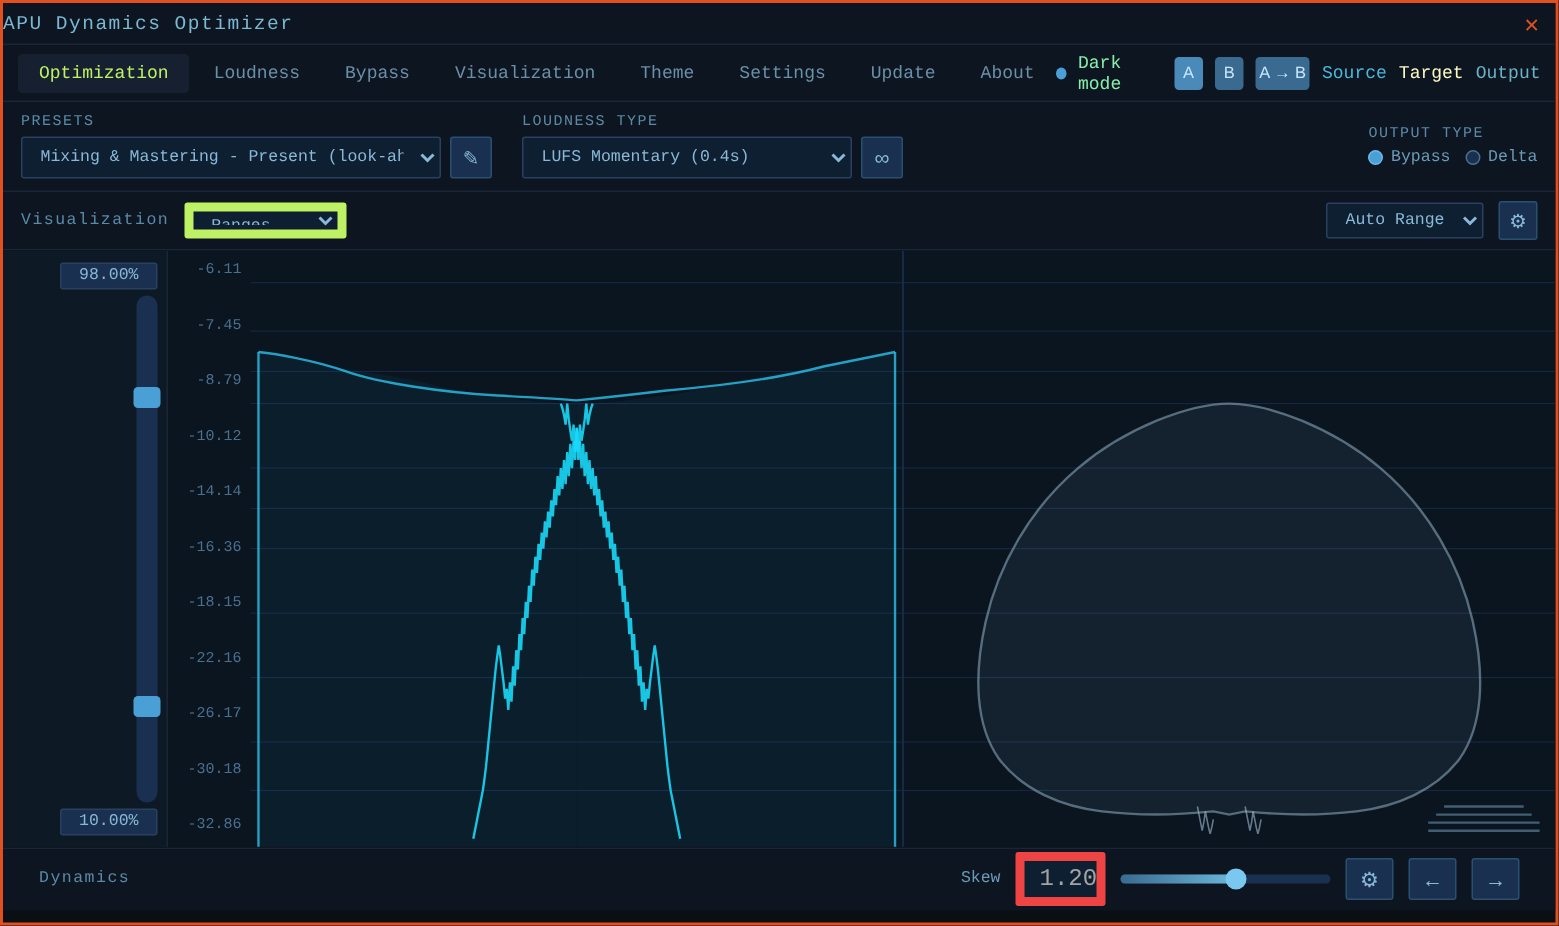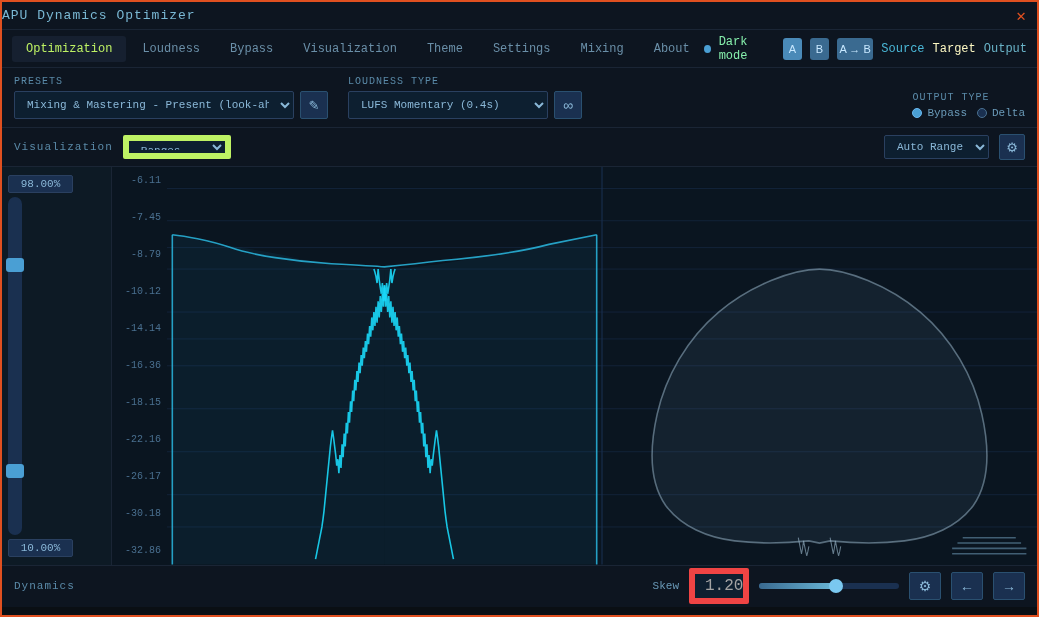--- a/index.html
+++ b/index.html
@@ -73,21 +73,21 @@
       cursor: pointer;
       display: flex; align-items: center; justify-content: center;
     }
     .ab-btn.active { background: #4a8ab8; }
     .nav-label { color: #c8e0f0; font-size: 12px; }
     .nav-label.source { color: #4ab8d8; }
     .nav-label.output { color: #6ab4c8; }
     
     #controls-row {
       display: flex;
-      align-items: flex-end;
+      align-items: center;
       padding: 8px 12px;
       background: #0d1520;
       border-bottom: 1px solid #1a2535;
       gap: 20px;
     }
     .ctrl-group { display: flex; flex-direction: column; gap: 4px; }
     .ctrl-label { font-size: 10px; color: #5a8aa8; letter-spacing: 1px; text-transform: uppercase; }
     .ctrl-row { display: flex; align-items: center; gap: 6px; }
     .preset-select {
       background: #0d1f30;
@@ -111,21 +111,21 @@
       display: flex; align-items: center; justify-content: center;
       font-size: 13px;
     }
     .loudness-select {
       background: #0d1f30;
       border: 1px solid #2a4060;
       color: #8ab8d8;
       padding: 4px 8px;
       font-size: 11px;
       font-family: 'Courier New', monospace;
-      width: 200px;
+      width: 220px;
       height: 28px;
       cursor: pointer;
       border-radius: 2px;
     }
     .link-btn {
       background: #1a3050;
       border: 1px solid #2a5070;
       color: #8ab8d8;
       width: 28px; height: 28px;
       border-radius: 2px;
@@ -187,21 +187,21 @@
       flex: 1;
       background: #0a1520;
       position: relative;
       overflow: hidden;
     }
     
     #slider-col {
       width: 110px;
       display: flex;
       flex-direction: column;
-      align-items: flex-start;
+      align-items: flex-end;
       padding: 8px 6px;
       background: #0d1a25;
       border-right: 1px solid #1a2535;
       gap: 0;
     }
     .pct-label {
       font-size: 11px;
       color: #8ab8d8;
       background: #1a3050;
       border: 1px solid #2a4060;
@@ -264,21 +264,21 @@
       position: relative;
     }
     #chart-canvas svg {
       width: 100%;
       height: 100%;
     }
     
     #dynamics-bar {
       display: flex;
       align-items: center;
-      padding: 8px 12px;
+      padding: 8px 24px;
       background: #0d1520;
       border-top: 1px solid #1a2535;
       gap: 10px;
       height: 42px;
     }
     .dynamics-label { font-size: 11px; color: #5a8aa8; letter-spacing: 1px; width: 80px; }
     .skew-label { font-size: 11px; color: #6a9ab8; margin-left: auto; }
     .skew-value {
       background: #0d1f30;
       border: 6px solid #ef4444;
@@ -359,21 +359,21 @@
 </div>
 
 <div id="nav-bar">
   <div class="nav-tabs">
     <div class="nav-tab active">Optimization</div>
     <div class="nav-tab">Loudness</div>
     <div class="nav-tab">Bypass</div>
     <div class="nav-tab">Visualization</div>
     <div class="nav-tab">Theme</div>
     <div class="nav-tab">Settings</div>
-    <div class="nav-tab">Mixing</div>
+    <div class="nav-tab">Update</div>
     <div class="nav-tab">About</div>
   </div>
   <div class="nav-right">
     <span class="dot-blue"></span>
     <span style="font-size:12px;color:#86efac;">Dark mode</span>
     <button class="ab-btn active">A</button>
     <button class="ab-btn">B</button>
     <button class="ab-btn" style="width:42px;">A → B</button>
     <span class="nav-label source">Source</span>
     <span class="nav-label" style="color:#fef9c3;">Target</span>

